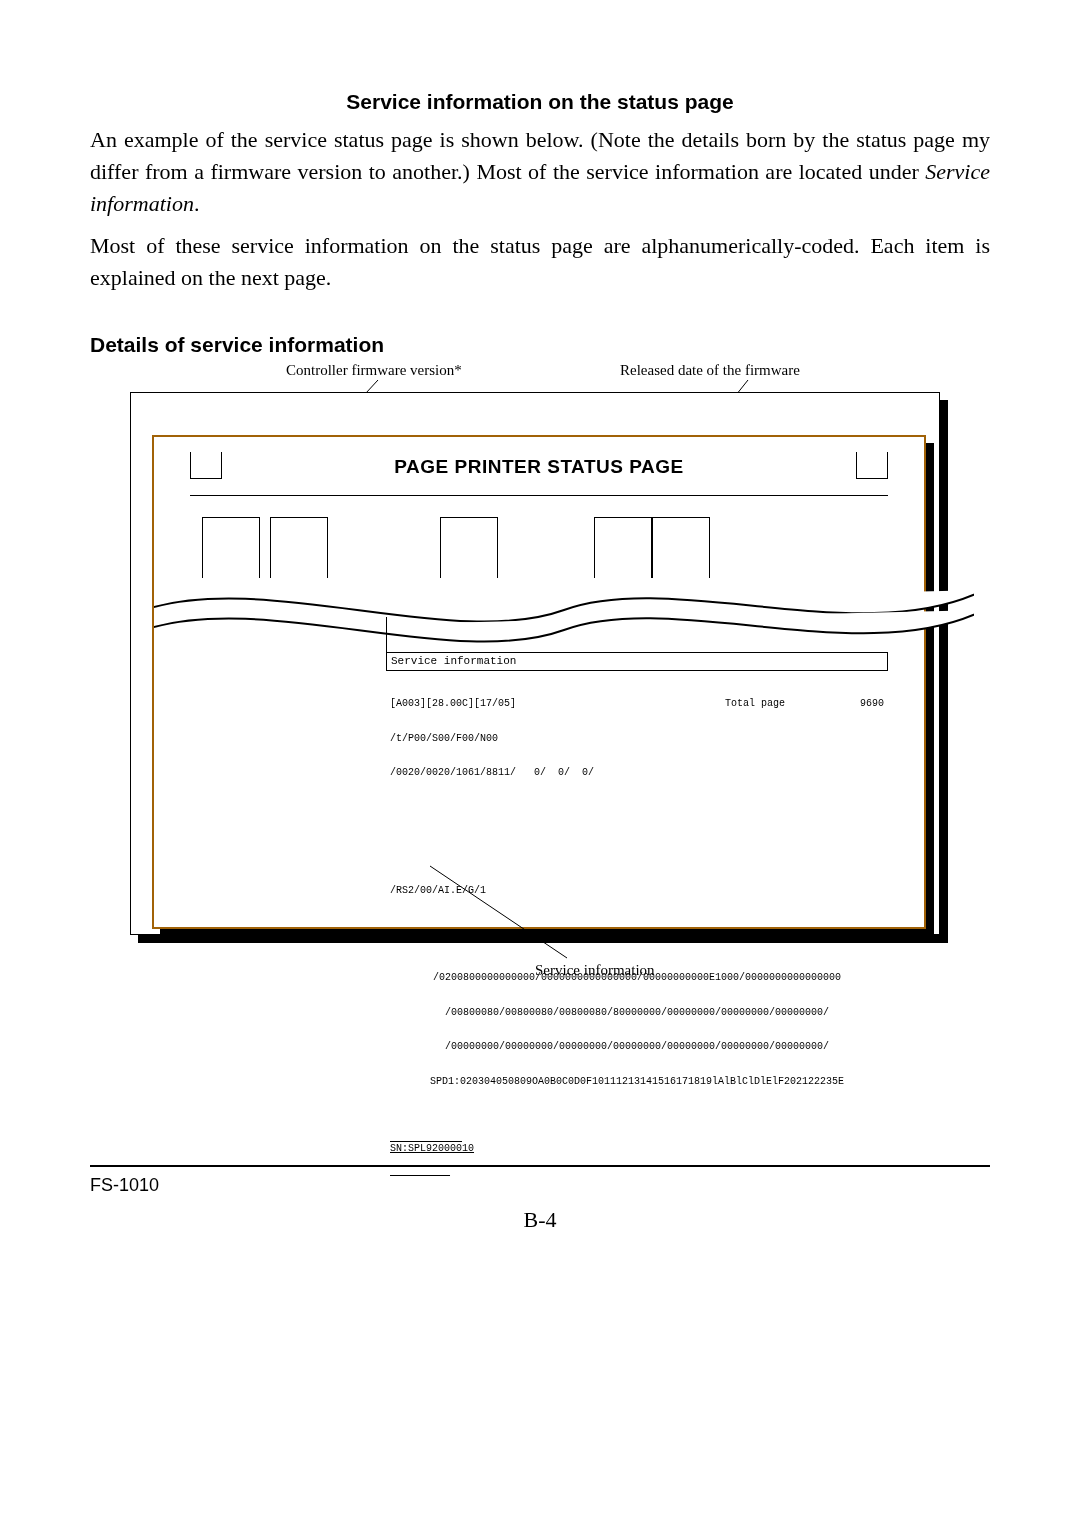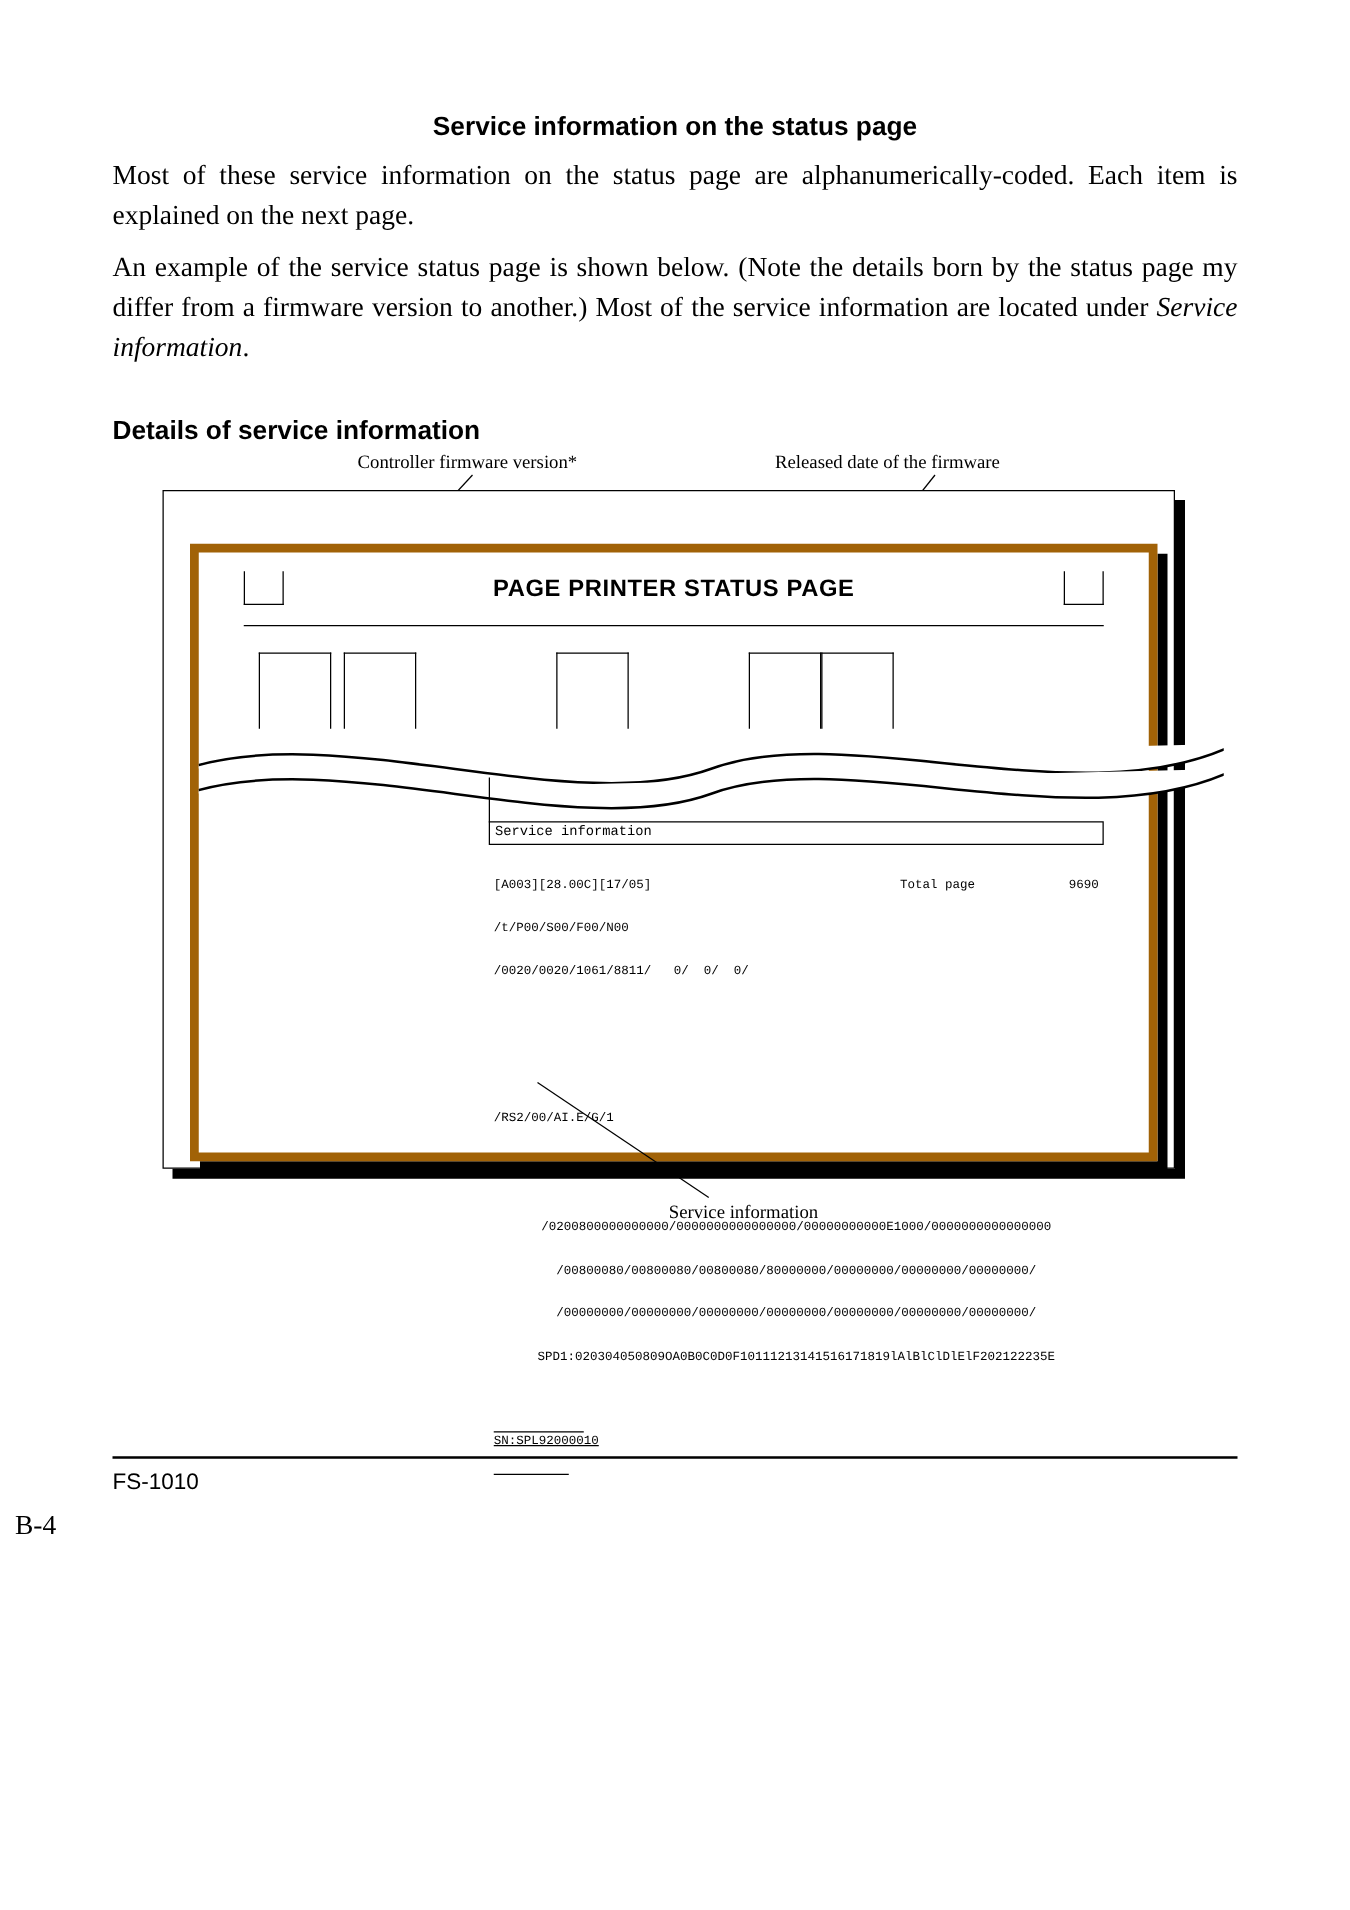--- a/index.html
+++ b/index.html
@@ -69,21 +69,21 @@
   .inner-shadow {
     position: absolute;
     left: 29px; top: 50px;
     width: 774px; height: 494px;
     background: #000;
   }
   .inner-page {
     position: absolute;
     left: 21px; top: 42px;
     width: 774px; height: 494px;
-    border: 7px solid #a16207;
+    border: 2px solid #a16207;
     background: #fff;
     box-sizing: border-box;
   }
 
   
   .header-area {
     position: absolute;
     left: 36px;
     top: 15px;
     right: 36px;
@@ -195,37 +195,36 @@
   }
   .footer-model {
     position: absolute;
     left: 90px; top: 1175px;
     font-family: Helvetica, Arial, sans-serif;
     font-size: 18px;
   }
   .footer-pg {
     position: absolute;
     left: 0; right: 0; top: 1207px;
-    text-align: left;
+    text-align: center;
     font-size: 22px;
-    margin-left: 12px;
   }
 </style>
 </head>
 <body>
 
 <div class="page">
 
   <h3 class="heading">Service information on the status page</h3>
 
-  <p class="body-text">Most of these service information on the status page are alphanumerically-coded. Each item is explained on the next page.</p>
-
   <p class="body-text">
     <span>An example of the service status page is shown below. (Note the details born by the status page my differ from a firmware version to another.) Most of the service information are located under </span><i>Service information</i><span>.</span>
   </p>
+
+  <p class="body-text">Most of these service information on the status page are alphanumerically-coded. Each item is explained on the next page.</p>
 
   <h3 class="ds-heading">Details of service information</h3>
 
   <div class="diagram">
 
     <div class="callout" style="left:156px; top:0;">Controller firmware version*</div>
     <div class="callout" style="left:490px; top:0;">Released date of the firmware</div>
 
     <svg class="bottom-callout-line" style="left:0;top:0;" width="822" height="160">
       <line x1="248" y1="18" x2="175" y2="97" stroke="#000" stroke-width="1"></line>

